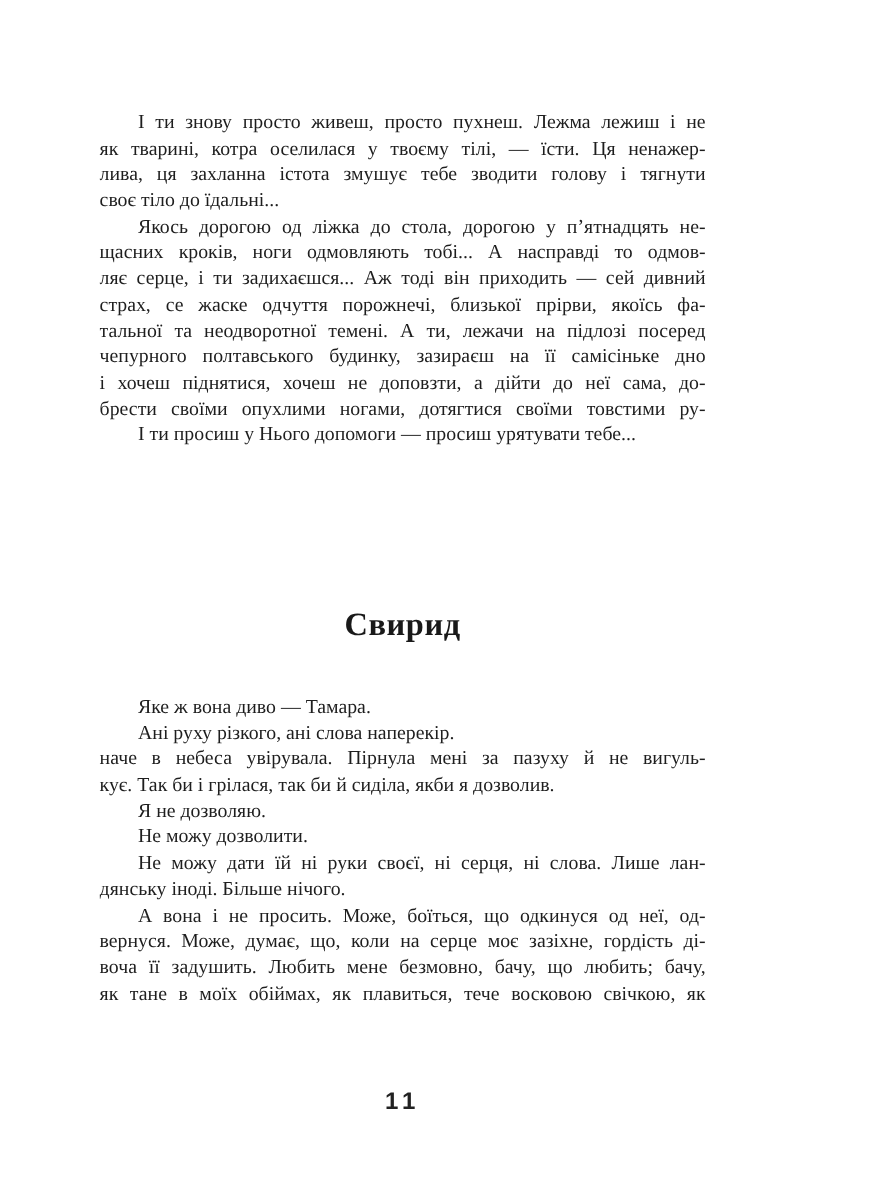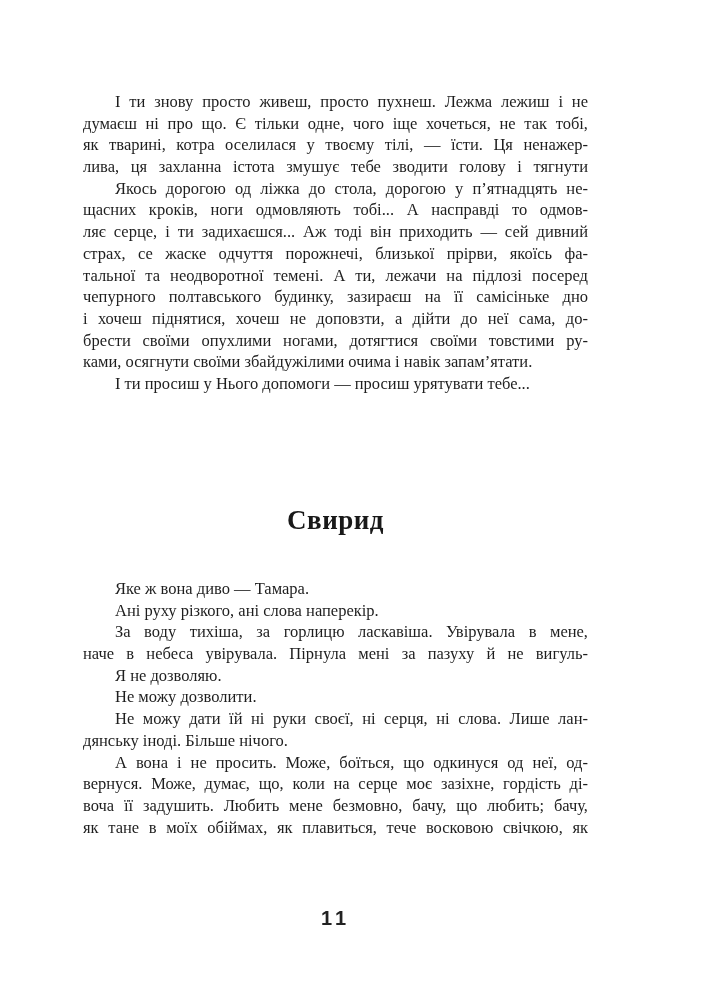--- a/index.html
+++ b/index.html
@@ -63,42 +63,41 @@
     color: #222222;
   }
 </style>
 </head>
 <body>
 
 <div class="page">
 
   <div class="text-block block1">
       <div class="line first just">І ти знову просто живеш, просто пухнеш. Лежма лежиш і не</div>
-      <div class="line just">думаєш ні про що. Є тільки одне, чого іще хочеться, не так тобі,</div>
       <div class="line just">як тварині, котра оселилася у твоєму тілі, — їсти. Ця ненажер-</div>
       <div class="line just">лива, ця захланна істота змушує тебе зводити голову і тягнути</div>
+      <div class="line">своє тіло до їдальні...</div>
       <div class="line first just">Якось дорогою од ліжка до стола, дорогою у п’ятнадцять не-</div>
       <div class="line just">щасних кроків, ноги одмовляють тобі... А насправді то одмов-</div>
       <div class="line just">ляє серце, і ти задихаєшся... Аж тоді він приходить — сей дивний</div>
       <div class="line just">страх, се жаске одчуття порожнечі, близької прірви, якоїсь фа-</div>
       <div class="line just">тальної та неодворотної темені. А ти, лежачи на підлозі посеред</div>
       <div class="line just">чепурного полтавського будинку, зазираєш на її самісіньке дно</div>
       <div class="line just">і хочеш піднятися, хочеш не доповзти, а дійти до неї сама, до-</div>
       <div class="line just">брести своїми опухлими ногами, дотягтися своїми товстими ру-</div>
-      <div class="line">ками, осягнути своїми збайдужілими очима і навік запам’ятати.</div>
       <div class="line first">І ти просиш у Нього допомоги — просиш урятувати тебе...</div>
     </div>
 
   <h2 class="heading">Свирид</h2>
 
   <div class="text-block block2">
       <div class="line first">Яке ж вона диво — Тамара.</div>
       <div class="line first">Ані руху різкого, ані слова наперекір.</div>
-      <div class="line first just">За воду тихіша, за горлицю ласкавіша. Увірувала в мене,</div>
       <div class="line just">наче в небеса увірувала. Пірнула мені за пазуху й не вигуль-</div>
+      <div class="line">кує. Так би і грілася, так би й сиділа, якби я дозволив.</div>
       <div class="line first">Я не дозволяю.</div>
       <div class="line first">Не можу дозволити.</div>
       <div class="line first just">Не можу дати їй ні руки своєї, ні серця, ні слова. Лише лан-</div>
       <div class="line">дянську іноді. Більше нічого.</div>
       <div class="line first just">А вона і не просить. Може, боїться, що одкинуся од неї, од-</div>
       <div class="line just">вернуся. Може, думає, що, коли на серце моє зазіхне, гордість ді-</div>
       <div class="line just">воча її задушить. Любить мене безмовно, бачу, що любить; бачу,</div>
       <div class="line just">як тане в моїх обіймах, як плавиться, тече восковою свічкою, як</div>
     </div>
 

